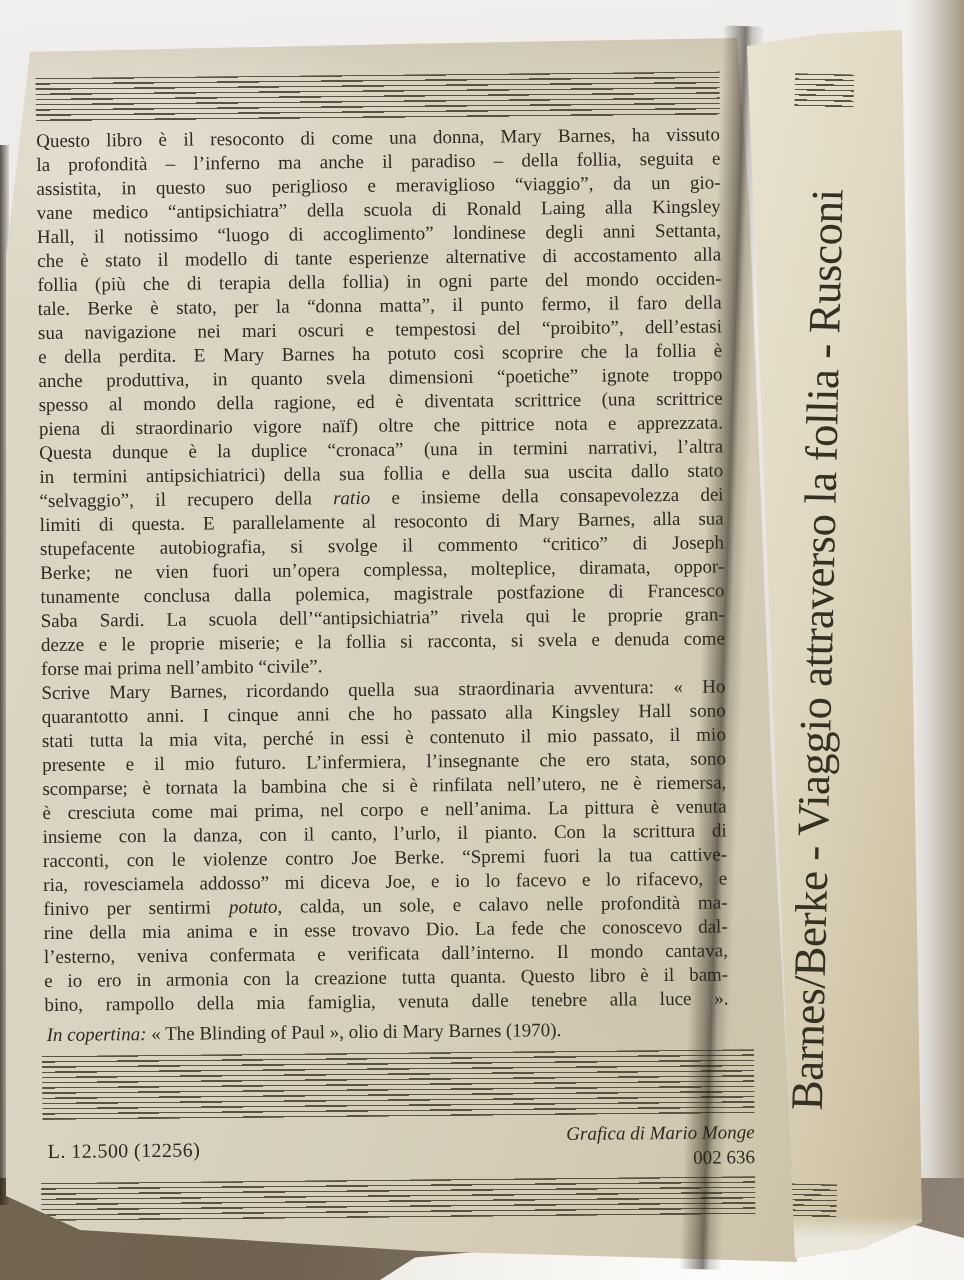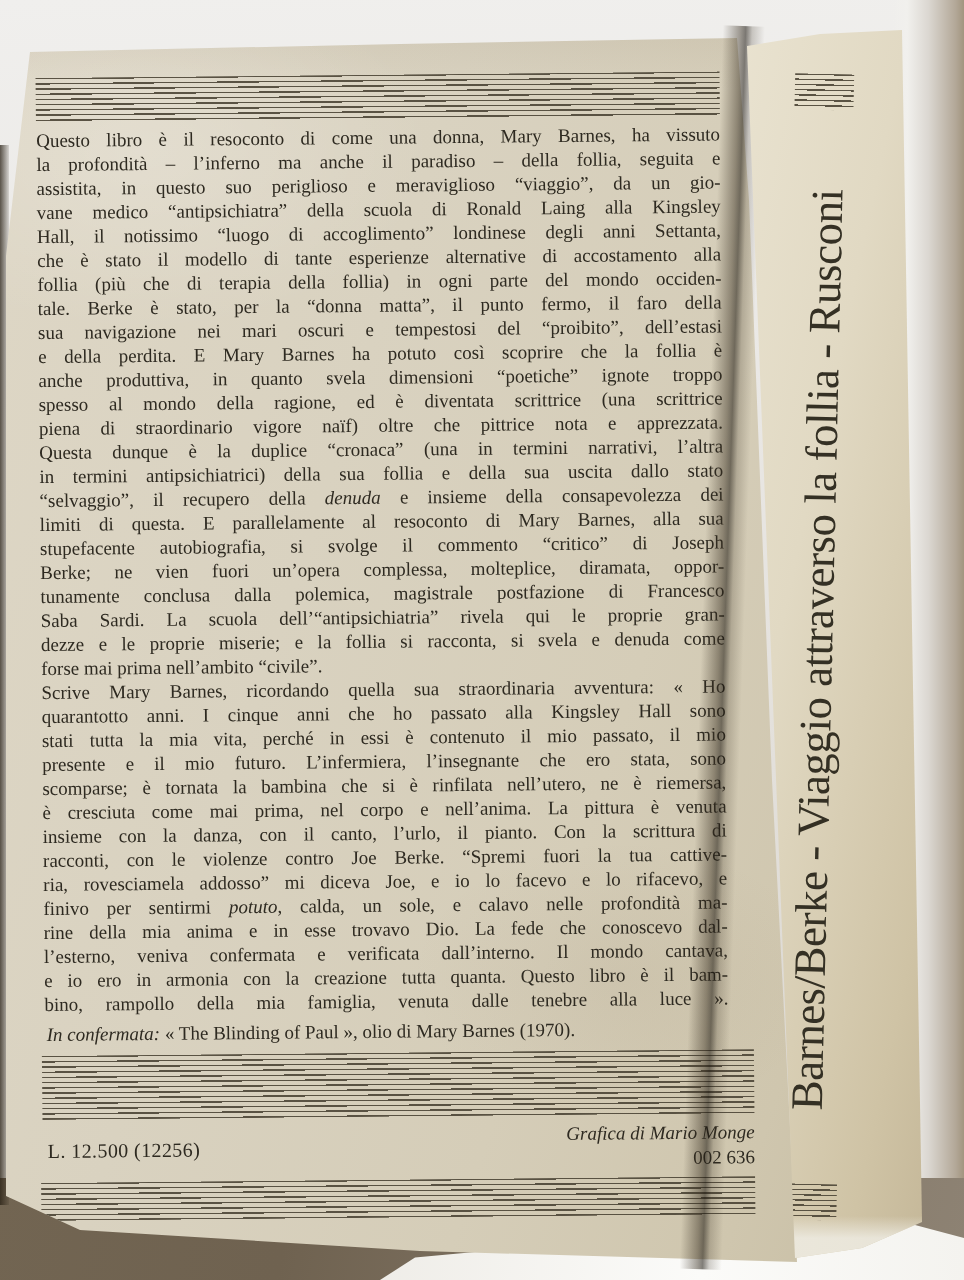--- a/index.html
+++ b/index.html
@@ -95,21 +95,21 @@
           <div class="tline">che è stato il modello di tante esperienze alternative di accostamento alla</div>
           <div class="tline">follia (più che di terapia della follia) in ogni parte del mondo occiden-</div>
           <div class="tline">tale. Berke è stato, per la “donna matta”, il punto fermo, il faro della</div>
           <div class="tline">sua navigazione nei mari oscuri e tempestosi del “proibito”, dell’estasi</div>
           <div class="tline">e della perdita. E Mary Barnes ha potuto così scoprire che la follia è</div>
           <div class="tline">anche produttiva, in quanto svela dimensioni “poetiche” ignote troppo</div>
           <div class="tline">spesso al mondo della ragione, ed è diventata scrittrice (una scrittrice</div>
           <div class="tline">piena di straordinario vigore naïf) oltre che pittrice nota e apprezzata.</div>
           <div class="tline">Questa dunque è la duplice “cronaca” (una in termini narrativi, l’altra</div>
           <div class="tline">in termini antipsichiatrici) della sua follia e della sua uscita dallo stato</div>
-          <div class="tline">“selvaggio”, il recupero della <i>denuda</i> e insieme della consapevolezza dei</div>
+          <div class="tline">“selvaggio”, il recupero della <i>ratio</i> e insieme della consapevolezza dei</div>
           <div class="tline">limiti di questa. E parallelamente al resoconto di Mary Barnes, alla sua</div>
           <div class="tline">stupefacente autobiografia, si svolge il commento “critico” di Joseph</div>
           <div class="tline">Berke; ne vien fuori un’opera complessa, molteplice, diramata, oppor-</div>
           <div class="tline">tunamente conclusa dalla polemica, magistrale postfazione di Francesco</div>
           <div class="tline">Saba Sardi. La scuola dell’“antipsichiatria” rivela qui le proprie gran-</div>
           <div class="tline">dezze e le proprie miserie; e la follia si racconta, si svela e denuda come</div>
           <div class="tline ragged">forse mai prima nell’ambito “civile”.</div>
           <div class="tline">Scrive Mary Barnes, ricordando quella sua straordinaria avventura: « Ho</div>
           <div class="tline">quarantotto anni. I cinque anni che ho passato alla Kingsley Hall sono</div>
           <div class="tline">stati tutta la mia vita, perché in essi è contenuto il mio passato, il mio</div>
@@ -119,21 +119,21 @@
           <div class="tline">insieme con la danza, con il canto, l’urlo, il pianto. Con la scrittura di</div>
           <div class="tline">racconti, con le violenze contro Joe Berke. “Spremi fuori la tua cattive-</div>
           <div class="tline">ria, rovesciamela addosso” mi diceva Joe, e io lo facevo e lo rifacevo, e</div>
           <div class="tline">finivo per sentirmi <i>potuto</i>, calda, un sole, e calavo nelle profondità ma-</div>
           <div class="tline">rine della mia anima e in esse trovavo Dio. La fede che conoscevo dal-</div>
           <div class="tline">l’esterno, veniva confermata e verificata dall’interno. Il mondo cantava,</div>
           <div class="tline">e io ero in armonia con la creazione tutta quanta. Questo libro è il bam-</div>
           <div class="tline">bino, rampollo della mia famiglia, venuta dalle tenebre alla luce ».</div>
         </div>
 
-      <div class="cover-note"><i>In confermata:</i> « The Blinding of Paul », olio di Mary Barnes (1970).</div>
+      <div class="cover-note"><i>In copertina:</i> « The Blinding of Paul », olio di Mary Barnes (1970).</div>
 
       <div class="rules band-middle"></div>
 
       <div class="price">L. 12.500 (12256)</div>
 
       <div class="credit">
         <div class="l1">Grafica di Mario Monge</div>
         <div class="l2">002 636</div>
       </div>
 

